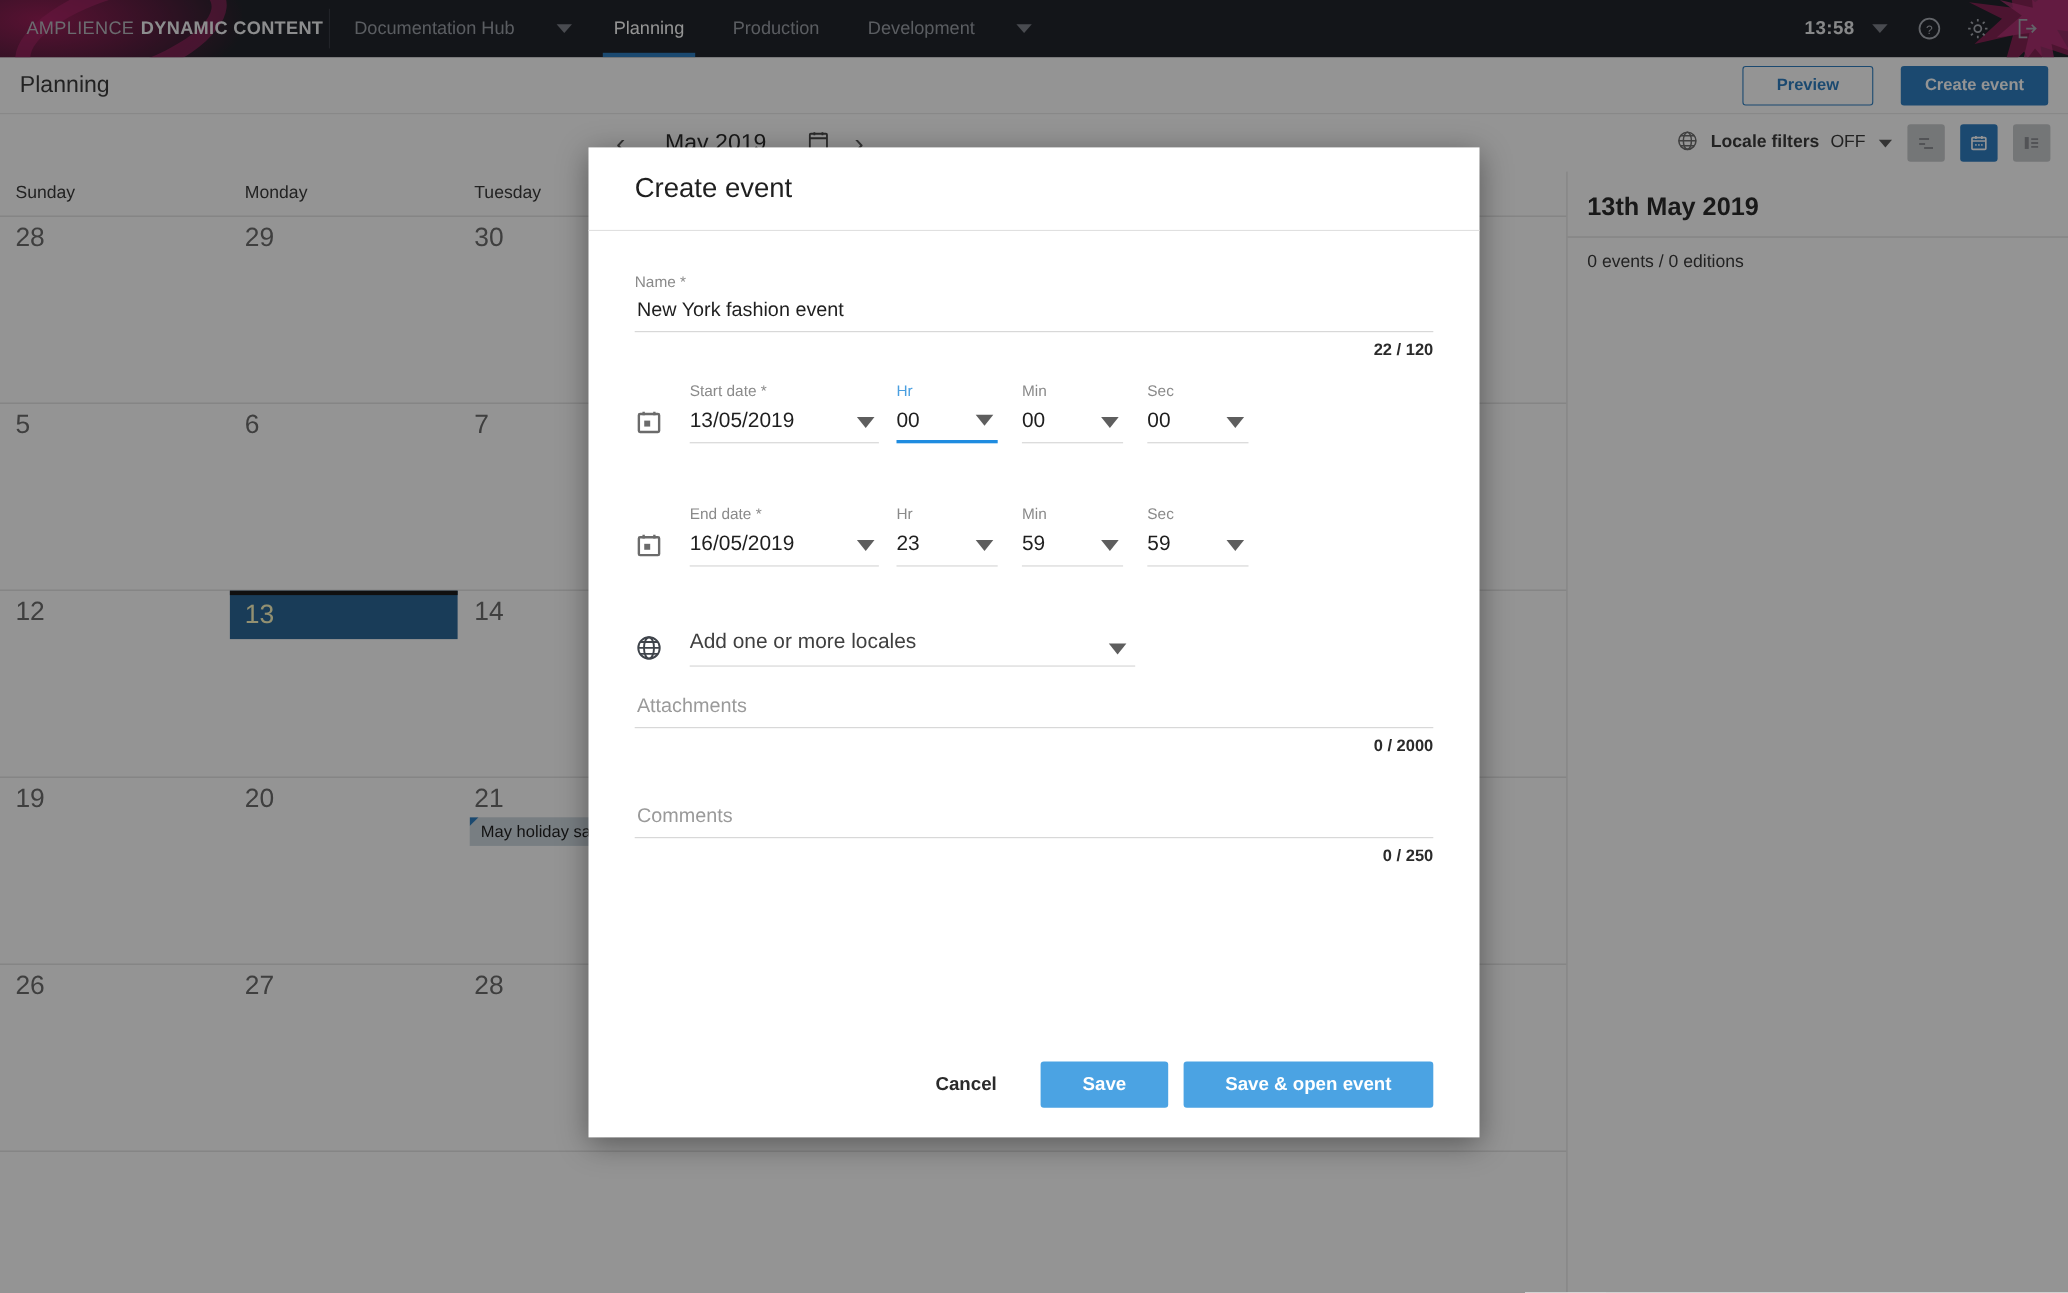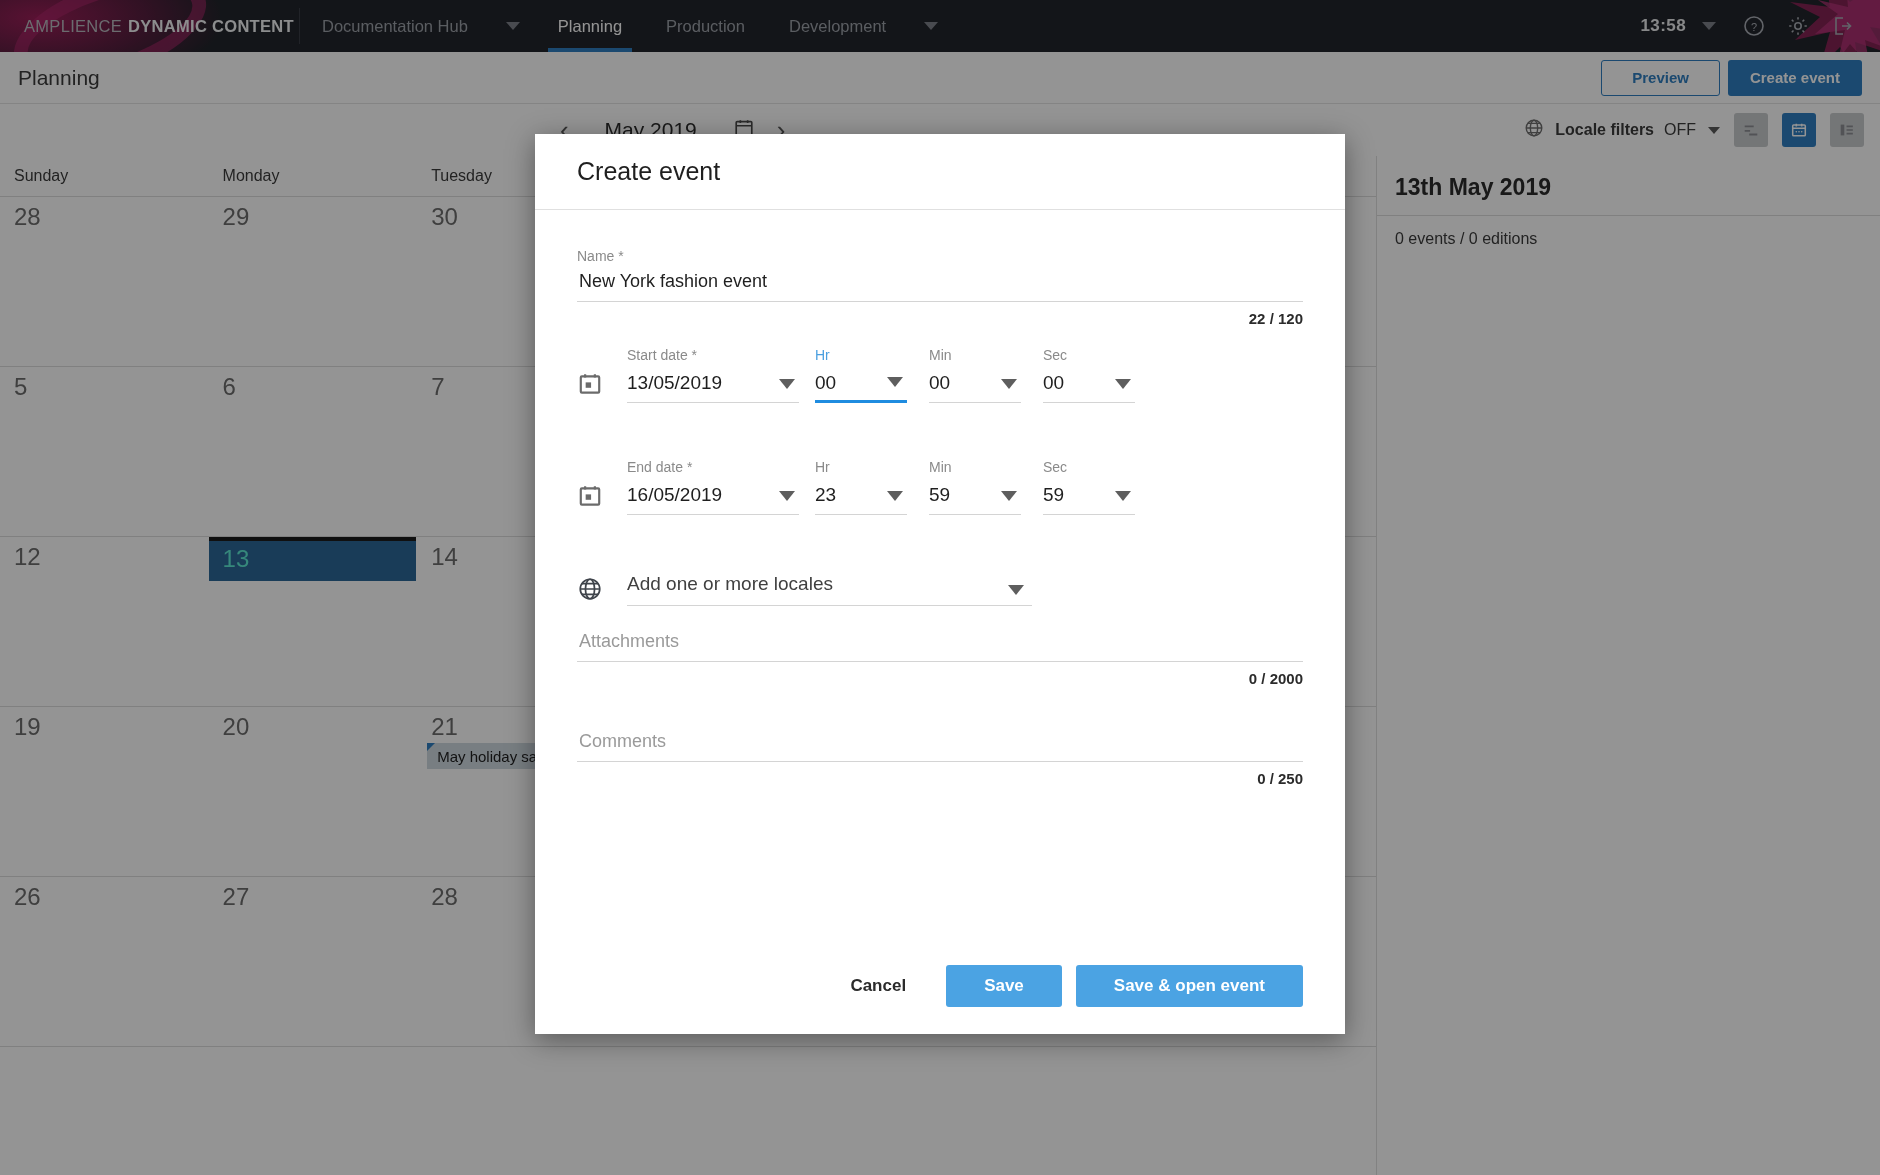--- a/index.html
+++ b/index.html
@@ -69,21 +69,21 @@
     z-index: 1; pointer-events: none;
   }
 
   
   .pageheader {
     position: absolute; top: 52px; left: 0; width: 1880px; height: 52px;
     background: #fff; display: flex; align-items: center; padding: 0 18px;
     border-bottom: 1px solid #e3e3e3;
   }
   .page-title { font-size: 21px; color: #3c3c3c; font-weight: 400; }
-  .header-actions { margin-left: auto; display: flex; align-items: center; gap: 8px; }
+  .header-actions { margin-left: auto; display: flex; align-items: center; gap: 25px; }
   .btn-outline {
     height: 36px; padding: 0 30px; border: 1px solid #2f7fc1; border-radius: 3px;
     background: #fff; color: #2f7fc1; font-size: 15px; font-weight: 700;
     cursor: pointer; font-family: inherit;
   }
   .btn-primary {
     height: 36px; padding: 0 22px; border: none; border-radius: 3px;
     background: #2f7fc1; color: #fff; font-size: 15px; font-weight: 700;
     cursor: pointer; font-family: inherit;
   }
@@ -122,36 +122,36 @@
   .week {
     display: grid; grid-template-columns: repeat(7, 1fr);
     height: 170px; border-bottom: 1px solid #dcdcdc;
   }
   .daycell { position: relative; border-right: 1px solid transparent; }
   .daynum {
     font-size: 24px; color: #6d6d6d; padding: 6px 0 0 14px; display: block; font-weight: 400;
   }
   .daycell.selected { }
   .daycell.selected .daynum {
-    background: #2b6898; color: #5eead4; border-top: 4px solid #1c1c1c;
+    background: #2b6898; color: #fef9c3; border-top: 4px solid #1c1c1c;
     padding: 4px 0 8px 14px; margin-right: 0;
   }
   .evt {
     position: absolute; left: 10px; right: -120px; top: 36px; height: 26px;
     background: #cfd9e0; color: #1f1f1f; font-size: 15px;
     display: flex; align-items: center; padding-left: 10px; white-space: nowrap;
     overflow: hidden;
   }
   .evt::before {
     content: ""; position: absolute; left: 0; top: 0;
     border-top: 8px solid #2f7fc1; border-right: 8px solid transparent;
   }
 
   
-  .rightpanel { position: absolute; top: 156px; right: 0; width: 504px; bottom: 0; background: #fff;
+  .rightpanel { position: absolute; top: 156px; right: 0; width: 456px; bottom: 0; background: #fff;
     border-left: 1px solid #e0e0e0; }
   .rp-date { font-size: 23px; font-weight: 700; color: #2b2b2b; padding: 18px 0 14px 18px; }
   .rp-count { font-size: 16px; color: #3c3c3c; padding: 14px 0 0 18px; border-top: 1px solid #dcdcdc; }
 
   
   .overlay {
     position: absolute; inset: 0; background: rgba(0,0,0,0.42); z-index: 20;
   }
   .dialog {
     position: absolute; left: 535px; top: 134px; width: 810px; height: 900px;

